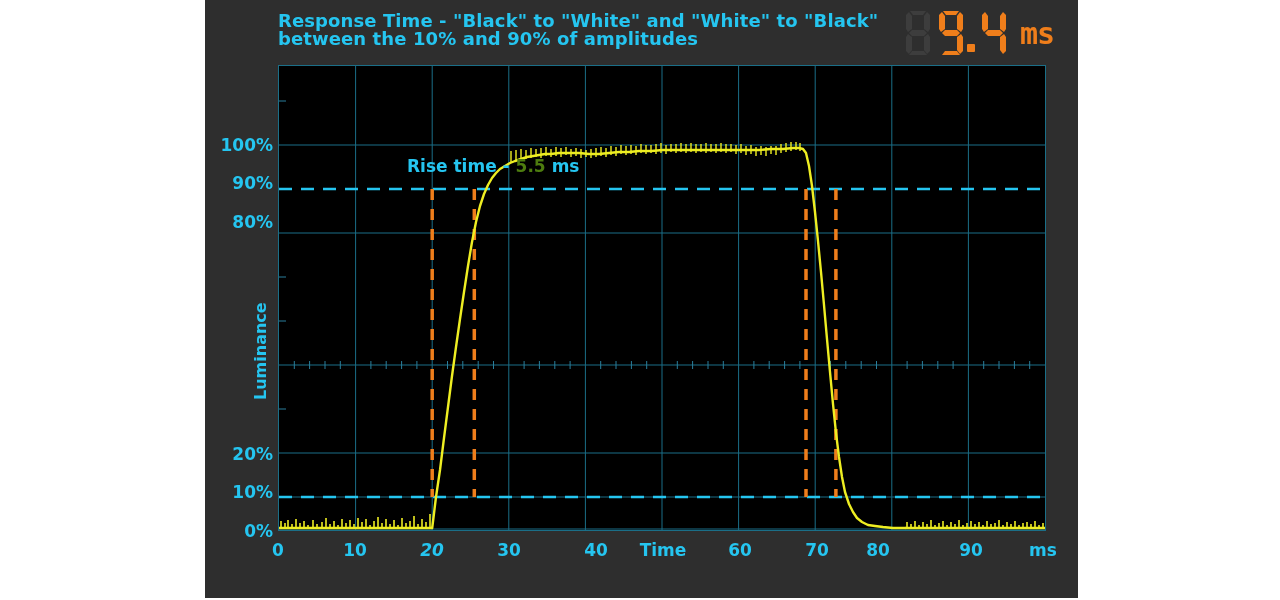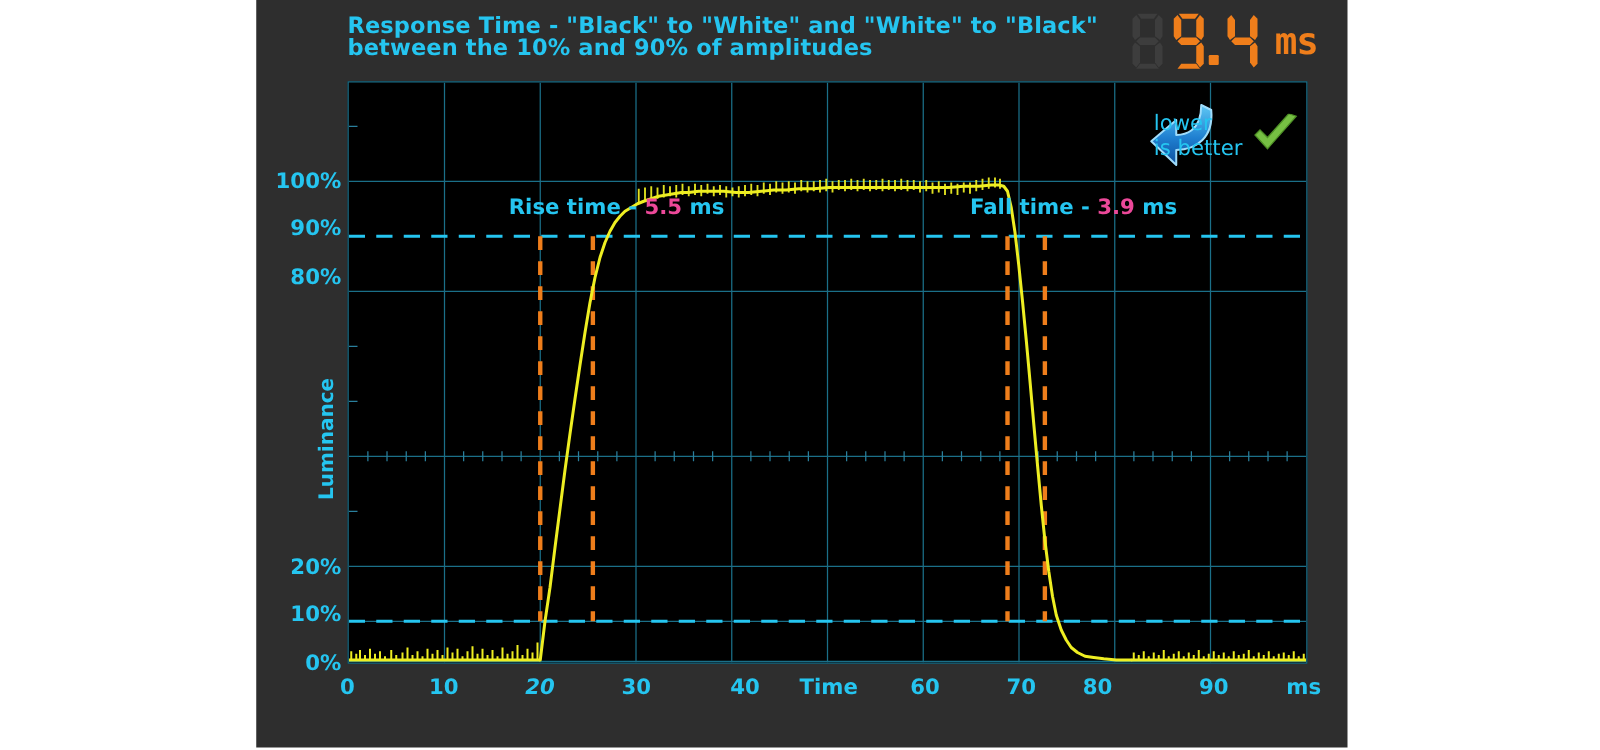--- a/index.html
+++ b/index.html
@@ -47,21 +47,21 @@
   .ylab{position:absolute;color:#25c5f0;font-size:17px;font-weight:bold;
         text-align:right;white-space:nowrap;}
   .xlab{position:absolute;color:#25c5f0;font-size:17px;font-weight:bold;
         text-align:center;white-space:nowrap;}
   #yaxis-title{position:absolute;color:#25c5f0;font-size:16px;font-weight:bold;
         transform:rotate(-90deg);transform-origin:left top;white-space:nowrap;}
 
   
   .annot{position:absolute;font-size:17px;font-weight:bold;white-space:nowrap;
          color:#25c5f0;}
-  .annot .num{color:#ec4899;}
+  .annot .num{color:#4d7c0f;}
 
   
   .foot{position:absolute;color:#25c5f0;font-size:17px;font-weight:bold;
         white-space:nowrap;}
   #panel-name{left:73px;bottom:12px;}
   #lab-name{right:24px;bottom:12px;}
 </style>
 </head>
 <body>
 
@@ -374,43 +374,18 @@
           <line x1="764" y1="462" x2="764" y2="457"></line>
         </g>
         <line x1="626" y1="462" x2="766" y2="462" stroke="#eeee22" stroke-width="2.4"></line>
       </svg>
 
       <div class="annot" style="left:128px;top:90px;">
         <span>Rise time -</span>
         <span class="num">5.5</span>
         <span>ms</span>
       </div>
-      <div class="annot" style="left:497px;top:90px;">
-        <span>Fall time -</span>
-        <span class="num">3.9</span>
-        <span>ms</span>
-      </div>
-
-      <div id="badge">
-        <svg width="56" height="60" viewBox="0 0 56 60">
-          <defs>
-            <linearGradient id="arrGrad" x1="0" y1="0" x2="0" y2="1">
-              <stop offset="0%" stop-color="#5ec8f5"></stop>
-              <stop offset="55%" stop-color="#1f7fd0"></stop>
-              <stop offset="100%" stop-color="#0d4f9e"></stop>
-            </linearGradient>
-          </defs>
-          <path d="M44,6 C44,28 30,30 24,30 L24,18 L4,35 L24,54 L24,42
-                   C40,42 54,32 52,10 Z" fill="url(#arrGrad)" stroke="#9fdcfb" stroke-width="1.6" stroke-linejoin="round"></path>
-        </svg>
-        <div class="txt">
-          <div>lower</div>
-          <div>is better</div>
-          <svg class="check" width="40" height="34" viewBox="0 0 40 34">
-            <path d="M3,17 L13,28 L36,2 L30,0 L13,19 L7,13 Z" fill="#76c043" stroke="#4e8f26" stroke-width="1"></path>
-          </svg>
-        </div>
-      </div>
+
     </div>
 
 
   </div>
 </div>
 
 </body></html>

